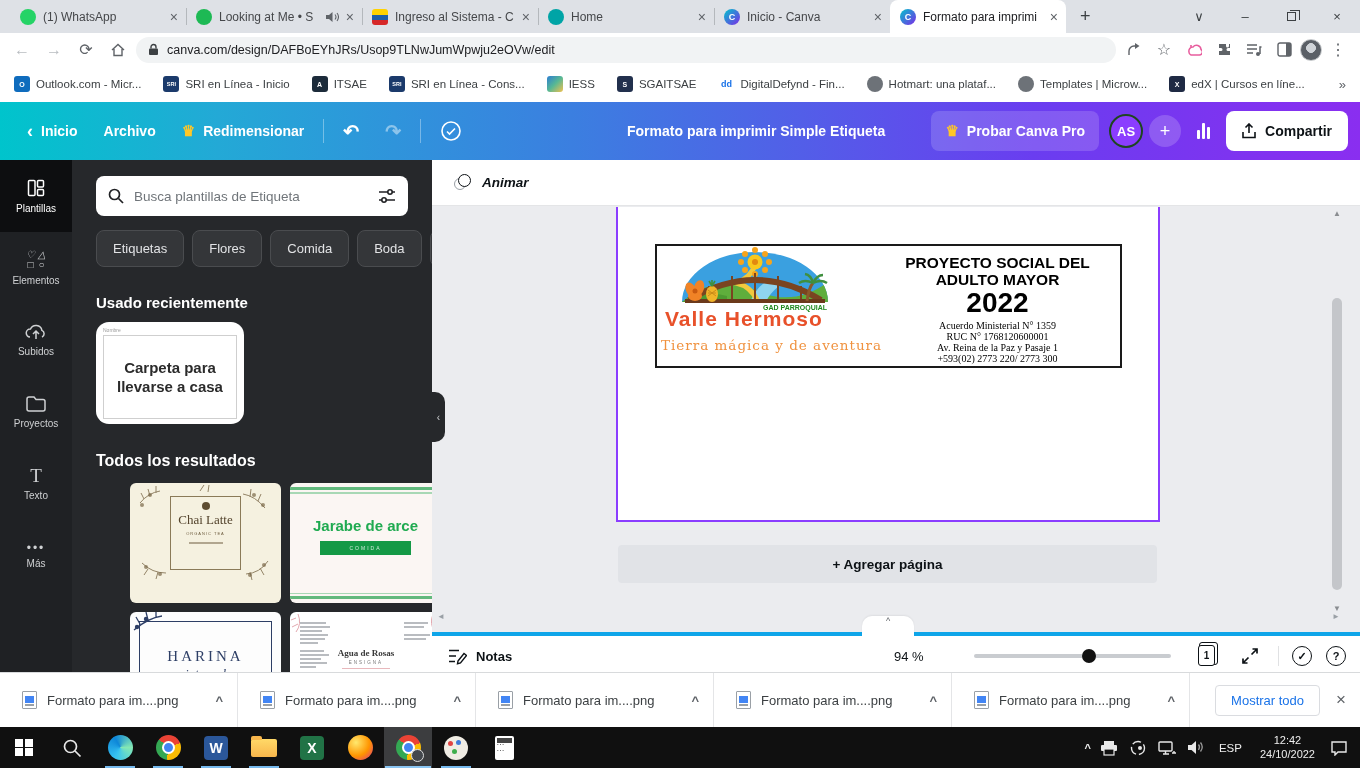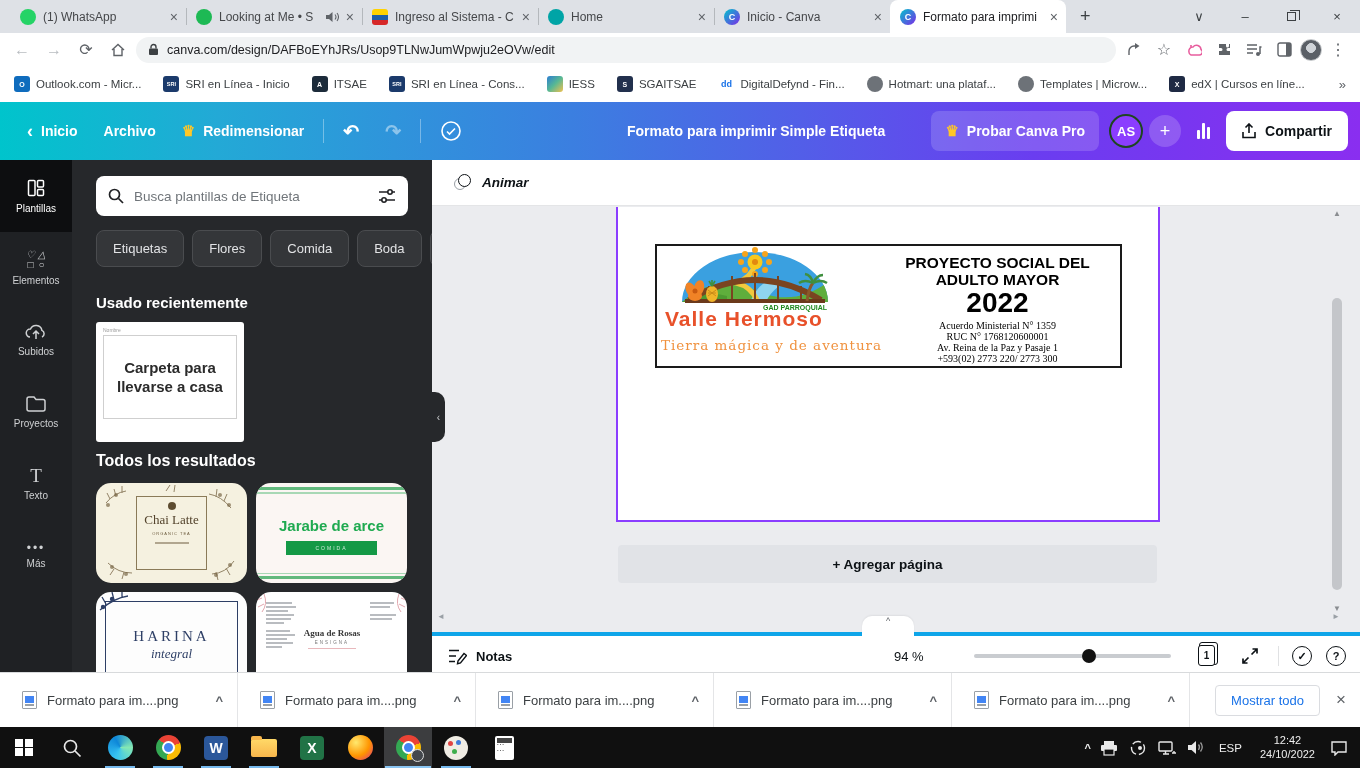--- a/index.html
+++ b/index.html
@@ -71,25 +71,25 @@
   .panel { position:absolute; left:72px; top:160px; width:360px; height:512px; background:#26282b; overflow:hidden;text-decoration:underline; }
   .searchbox { position:absolute; left:24px; top:16px; width:312px; height:40px; background:#fff; border-radius:8px; display:flex; align-items:center; padding:0 12px; gap:10px; }
   .searchbox input { flex:1; border:none; outline:none; font-size:13.5px; color:#202124; font-family:"Liberation Sans",sans-serif; min-width:0; }
   .searchbox input::placeholder { color:#70757a; }
   .chips { position:absolute; left:24px; top:70px; width:336px; height:37px; display:flex; gap:8px; overflow:hidden; }
   .chip { flex:0 0 auto; display:flex; align-items:center; padding:0 16px; height:37px; background:#343639; border:1px solid #4a4c4f; border-radius:8px; color:#e2e3e5; font-size:13px; }
   .chip.stub { width:26px; padding:0; }
   .panel-h { position:absolute; left:24px; color:#fff; font-weight:bold; }
   .h-recent { top:134px; font-size:15px;text-align:right; }
   .h-results { top:292px; font-size:16px; }
-  .recent-card { position:absolute; left:24px; top:162px; width:148px; height:120px; background:#fff; border-radius:3px; padding:5px 7px; }
+  .recent-card { position:absolute; left:24px; top:162px; width:148px; height:102px; background:#fff; border-radius:13px; padding:5px 7px; }
   .recent-tag { font-size:5px; color:#9a9a9a; }
   .recent-inner { margin-top:2px; height:84px; border:1px solid #cfcfcf; display:flex; align-items:center; justify-content:center; text-align:center; font-size:15px; font-weight:bold; color:#2b2b2b; line-height:19px; padding:0 6px; }
   .tgrid { position:absolute; left:24px; top:323px; width:312px; display:grid; grid-template-columns:151px 151px; grid-gap:9px; }
-  .thumb { width:151px; height:100px; border-radius:15px; position:relative; overflow:hidden; }
+  .thumb { width:151px; height:120px; border-radius:6px; position:relative; overflow:hidden;margin-left:34px; }
 
   .th-chai { background:#f5f1e0; }
   .chai-panel { position:absolute; left:40px; top:13px; width:71px; height:74px; background:#f5f1e0; border:1px solid #8a7a58; display:flex; flex-direction:column; align-items:center; padding-top:5px; }
   .chai-dot { width:8px; height:8px; border-radius:50%; background:#5d4c30; }
   .chai-title { font-family:"Liberation Serif",serif; font-size:13px; color:#53432c; line-height:14px; text-align:center; margin-top:3px; }
   .chai-sub { font-size:4px; letter-spacing:1px; color:#6d5c3e; margin-top:4px; }
   .chai-line { width:34px; height:2px; background:#6d5c3e; opacity:.5; margin-top:6px; }
 
   .th-jarabe { background:#fbf6f3; }
   .jar-stripe { position:absolute; left:0; width:100%; }

